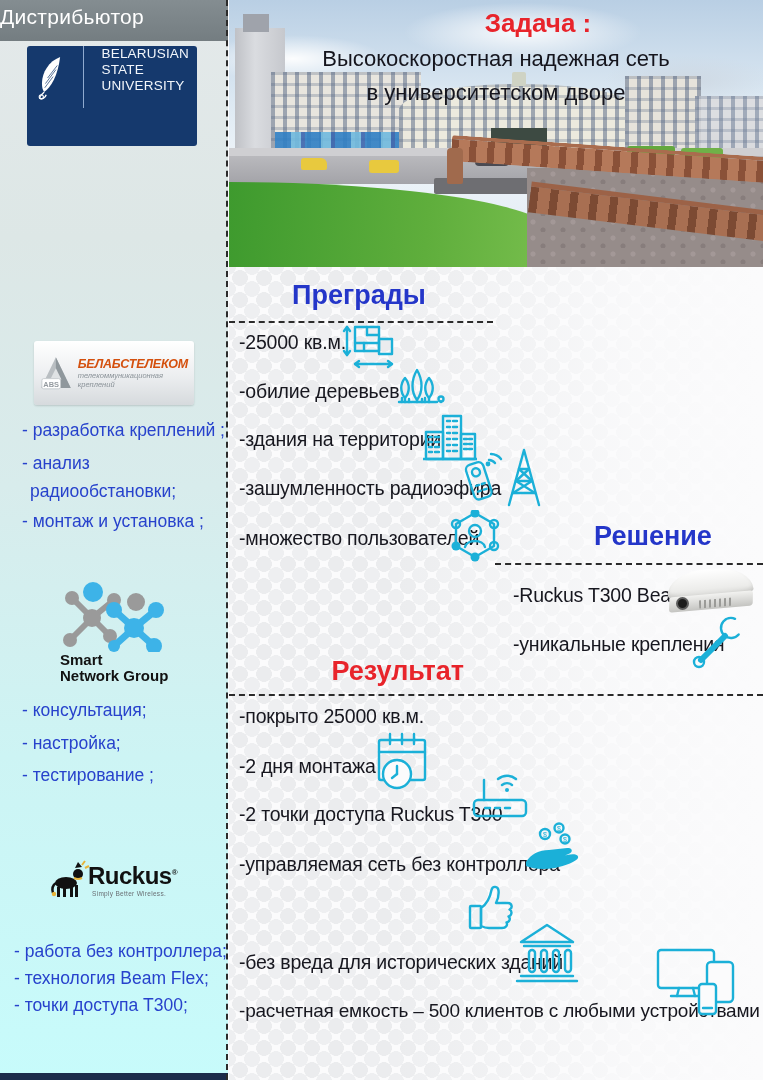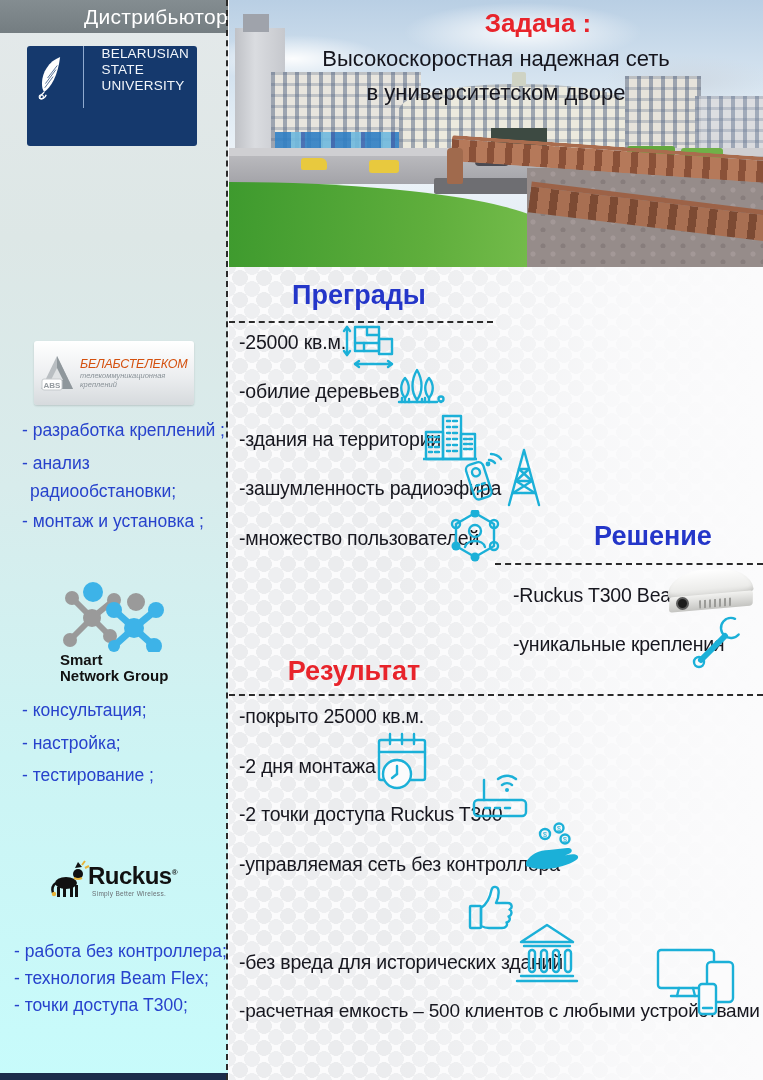--- a/index.html
+++ b/index.html
@@ -2,37 +2,37 @@
 <html><head>
 <meta charset="utf-8">
 <style>
   html,body{margin:0;padding:0;background:#ffffff;}
   .page{position:relative;width:763px;height:1080px;overflow:hidden;
         font-family:"Liberation Sans",sans-serif;background:#fbfbfc;}
 
   
   .sidebar{position:absolute;left:0;top:0;width:228px;height:1080px;
     background:linear-gradient(180deg,#e4e9ea 0%,#dde7e6 22%,#d8ecec 45%,#cdf4f4 70%,#c7fbfb 100%);}
-  .sb-header{position:absolute;left:0;width:228px;height:33px;line-height:33px;
+  .sb-header{position:absolute;left:0;width:228px;height:41px;line-height:33px;
     background:linear-gradient(180deg,#848d91,#747d81);color:#ffffff;font-size:21px;
-    text-align:right;letter-spacing:.3px;}
+    text-align:left;letter-spacing:.3px;}
   .sb-h0{top:0}.sb-h1{top:270}.sb-h2{top:540}.sb-h3{top:812}
 
   .bsu-logo{position:absolute;left:27px;top:46px;width:170px;height:100px;background:#15396d;
     border-radius:3px;display:flex;padding:0 8px;box-sizing:border-box;gap:17px;}
   .bsu-divider{width:2px;height:62px;background:rgba(165,190,225,.85);}
   .bsu-text{color:#f2f6fb;font-size:13.5px;line-height:16px;letter-spacing:.2px;}
   .sb-blue{position:absolute;left:0;width:228px;text-align:center;color:#2742cc;font-size:19px;}
   .bl0{top:156}.bl1{top:190}.bl2{top:224}
 
   .belab-logo{position:absolute;left:34px;top:341px;width:160px;height:64px;border-radius:3px;
     background:linear-gradient(180deg,#ffffff 0%,#eceef0 55%,#d6dadd 100%);
     display:flex;align-items:center;gap:6px;padding:4px 6px;box-sizing:border-box;
     box-shadow:0 1px 2px rgba(0,0,0,.15);}
-  .belab-title{color:#d4500e;font-size:12.5px;font-weight:normal;font-style:italic;letter-spacing:-.2px;}
+  .belab-title{color:#d4500e;font-size:12.5px;font-weight:bold;font-style:italic;letter-spacing:-.2px;}
   .belab-sub{color:#8a9298;font-size:7.5px;font-style:italic;line-height:9px;}
 
   .sb-list{position:absolute;color:#2742cc;font-size:17.5px;white-space:nowrap;}
   .ex0{left:22px;top:420px}.ex1{left:22px;top:453px}.ex2{left:30px;top:481px}.ex3{left:22px;top:511px}
   .pt0{left:22px;top:700px}.pt1{left:22px;top:733px}.pt2{left:22px;top:765px}
   .ds0{left:14px;top:941px}.ds1{left:14px;top:968px}.ds2{left:14px;top:995px}
 
   .sng-logo{position:absolute;left:52px;top:580px;}
   .sng-text{position:absolute;left:60px;top:652px;color:#111;font-size:15px;font-weight:bold;line-height:16px;}
 
@@ -106,21 +106,21 @@
   .task-heading{position:absolute;left:0;top:8px;width:618px;text-align:center;z-index:5;
     color:#e8242b;font-size:26px;font-weight:bold;}
   .task-line{position:absolute;left:0;width:534px;text-align:center;z-index:5;
     color:#15151d;font-size:22px;}
   .tl1{top:46px}.tl2{top:80px}
 
   
   .sec-heading{position:absolute;font-size:27px;font-weight:bold;color:#2436c9;text-align:center;z-index:6;}
   .h-obstacles{left:25px;top:280px;width:210px;}
   .h-solution{left:328px;top:521px;width:192px;}
-  .h-result{left:15px;top:656px;width:220px;color:#e8242b;text-align:center;}
+  .h-result{left:15px;top:656px;width:220px;color:#e8242b;text-align:right;}
   .dash{position:absolute;height:0;border-top:2px dashed #2b2b2b;z-index:6;}
   .dash-obstacles{left:0;top:321px;width:264px;}
   .dash-solution{left:266px;top:563px;width:268px;}
   .dash-result{left:0;top:694px;width:534px;}
 
   .item{position:absolute;font-size:19.5px;color:#17171f;letter-spacing:-.2px;white-space:nowrap;z-index:6;}
   .oi-0{left:10px;top:331px}.oi-1{left:10px;top:380px}.oi-2{left:10px;top:428px}
   .oi-3{left:10px;top:477px}.oi-4{left:10px;top:527px}
   .si-0{left:284px;top:584px}.si-1{left:284px;top:633px}
   .ri-0{left:10px;top:705px}.ri-1{left:10px;top:755px}.ri-2{left:10px;top:803px}

